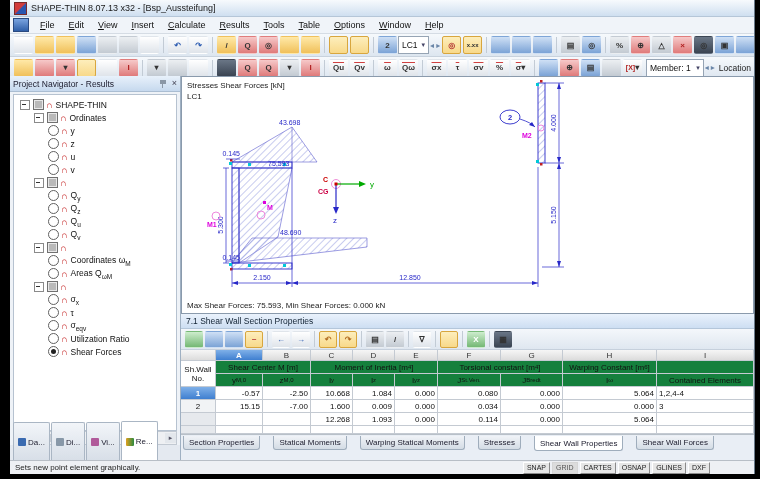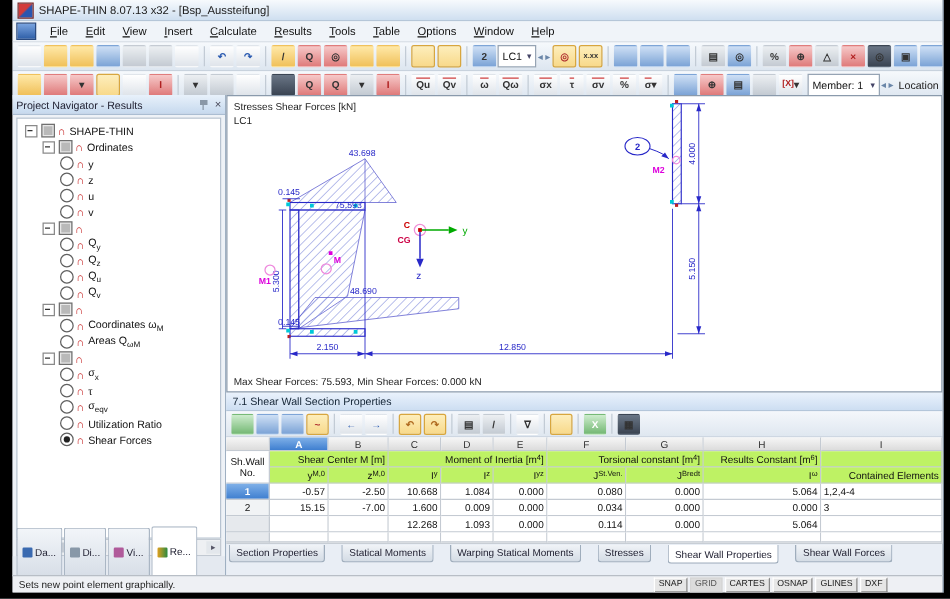--- a/index.html
+++ b/index.html
@@ -84,21 +84,21 @@
   .ttools i.ic{width:16px;height:15px;}
   .grid{background:#fff;font-size:8px;color:#111;border-bottom:1px solid #b8c0c8;}
   .grow{display:flex;}
   .cell{border-right:1px solid #c4cad2;border-bottom:1px solid #c4cad2;display:flex;align-items:center;
         padding:0 2px;box-sizing:border-box;overflow:hidden;white-space:nowrap;}
   .c0{width:35px;justify-content:center;}
   .w1{width:47px;} .w2{width:48px;} .w3{width:42px;} .w4{width:42px;} .w5{width:43px;}
   .w6{width:63px;} .w7{width:62px;} .w8{width:94px;} .w9{width:104px;flex:1;}
   .lrow .cell{height:11px;background:linear-gradient(#f6f6f6,#dcdcdc);justify-content:center;color:#333;}
   .lrow .sel{background:linear-gradient(#7fb0e8,#3f7fd0);color:#fff;font-weight:bold;}
-  .hrow .cell{height:13px;justify-content:flex-end;background:#bef264;}
+  .hrow .cell{height:13px;justify-content:center;background:#15803d;}
   .corner{width:35px;height:26px;flex-direction:column;justify-content:center;line-height:9px;background:#fff;}
   .drow .cell{height:13px;justify-content:flex-end;background:#fff;}
   .drow .c0{justify-content:center;}
   .rno1{background:linear-gradient(#7fb0e8,#3f7fd0)!important;color:#fff;font-weight:bold;}
   .rno2{background:#f1f3f5!important;}
   .sumno{background:#e6e9ed!important;}
   .lft{justify-content:flex-start!important;}
   .erow .cell{height:8px;background:#fff;}
   sub{font-size:6px;} sup{font-size:6px;}
   .ttabs{height:16px;display:flex;align-items:flex-start;padding:1px 2px 0 2px;gap:13px;}
@@ -633,21 +633,21 @@
                   <span>Moment of Inertia [m</span>
                     <sup>4</sup>
                     <span>]</span>
                 </div>
                 <div class="cell" style="width:125px">
                   <span>Torsional constant [m</span>
                     <sup>4</sup>
                     <span>]</span>
                 </div>
                 <div class="cell w8">
-                  <span>Results Constant [m</span>
+                  <span>Warping Constant [m</span>
                     <sup>6</sup>
                     <span>]</span>
                 </div>
                 <div class="cell w9">
                   <span></span>
                 </div>
               </div>
               <div class="grow hrow">
                 <div class="cell w1">
                     <span>y</span>

